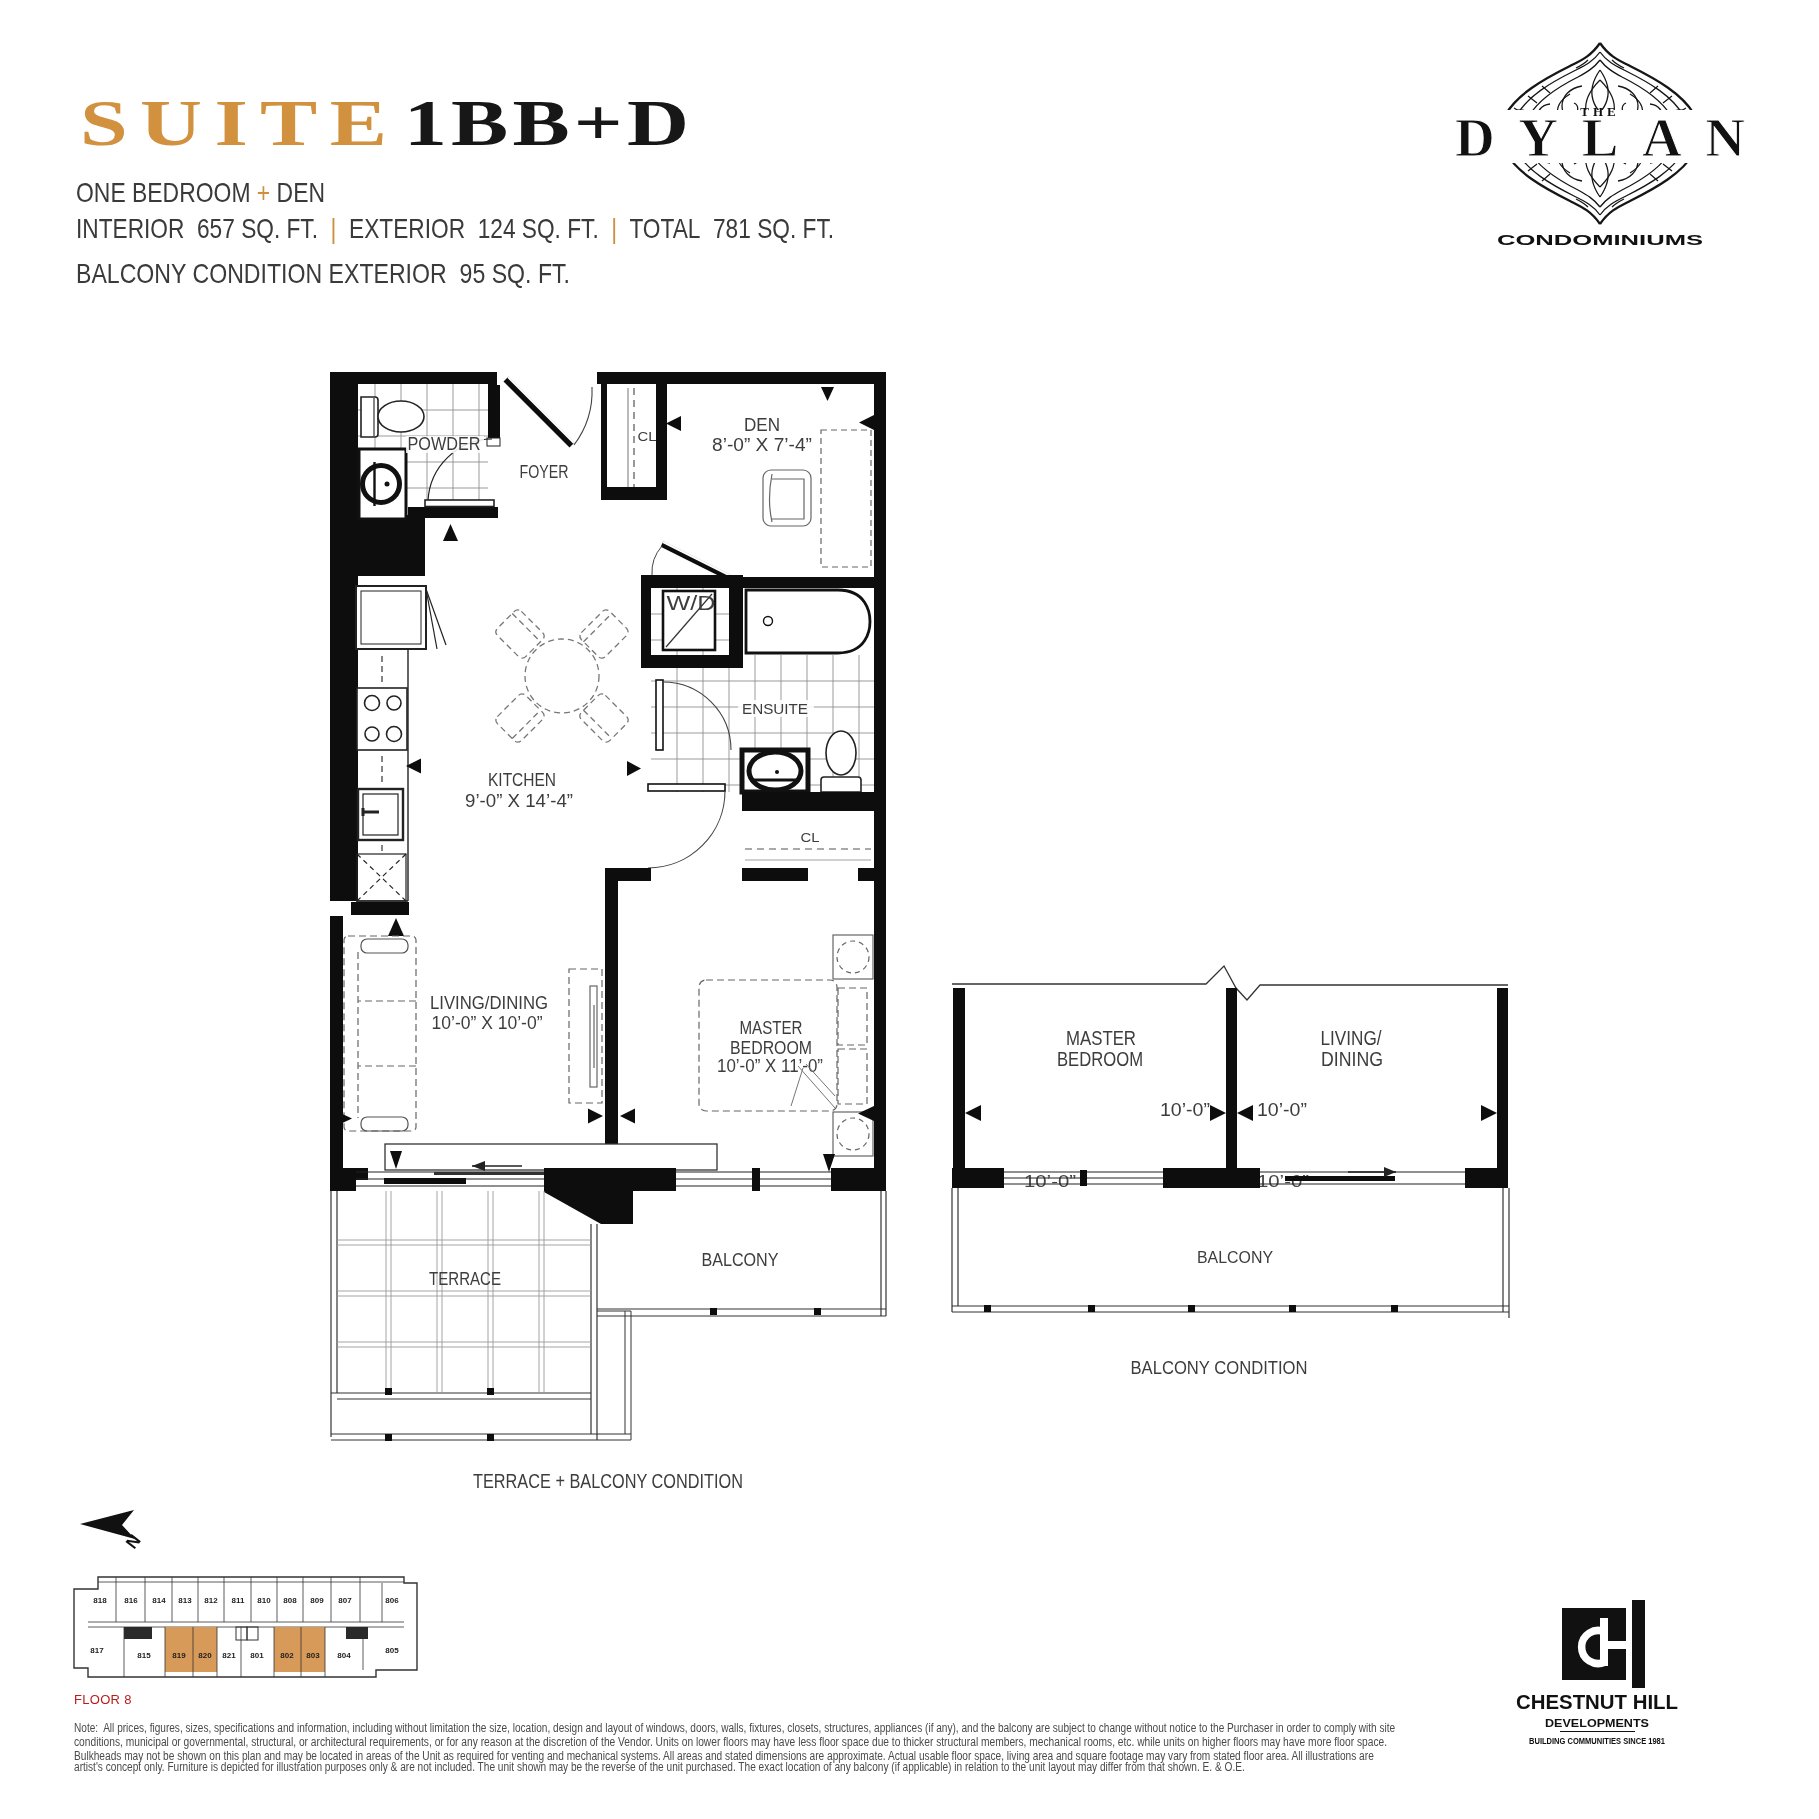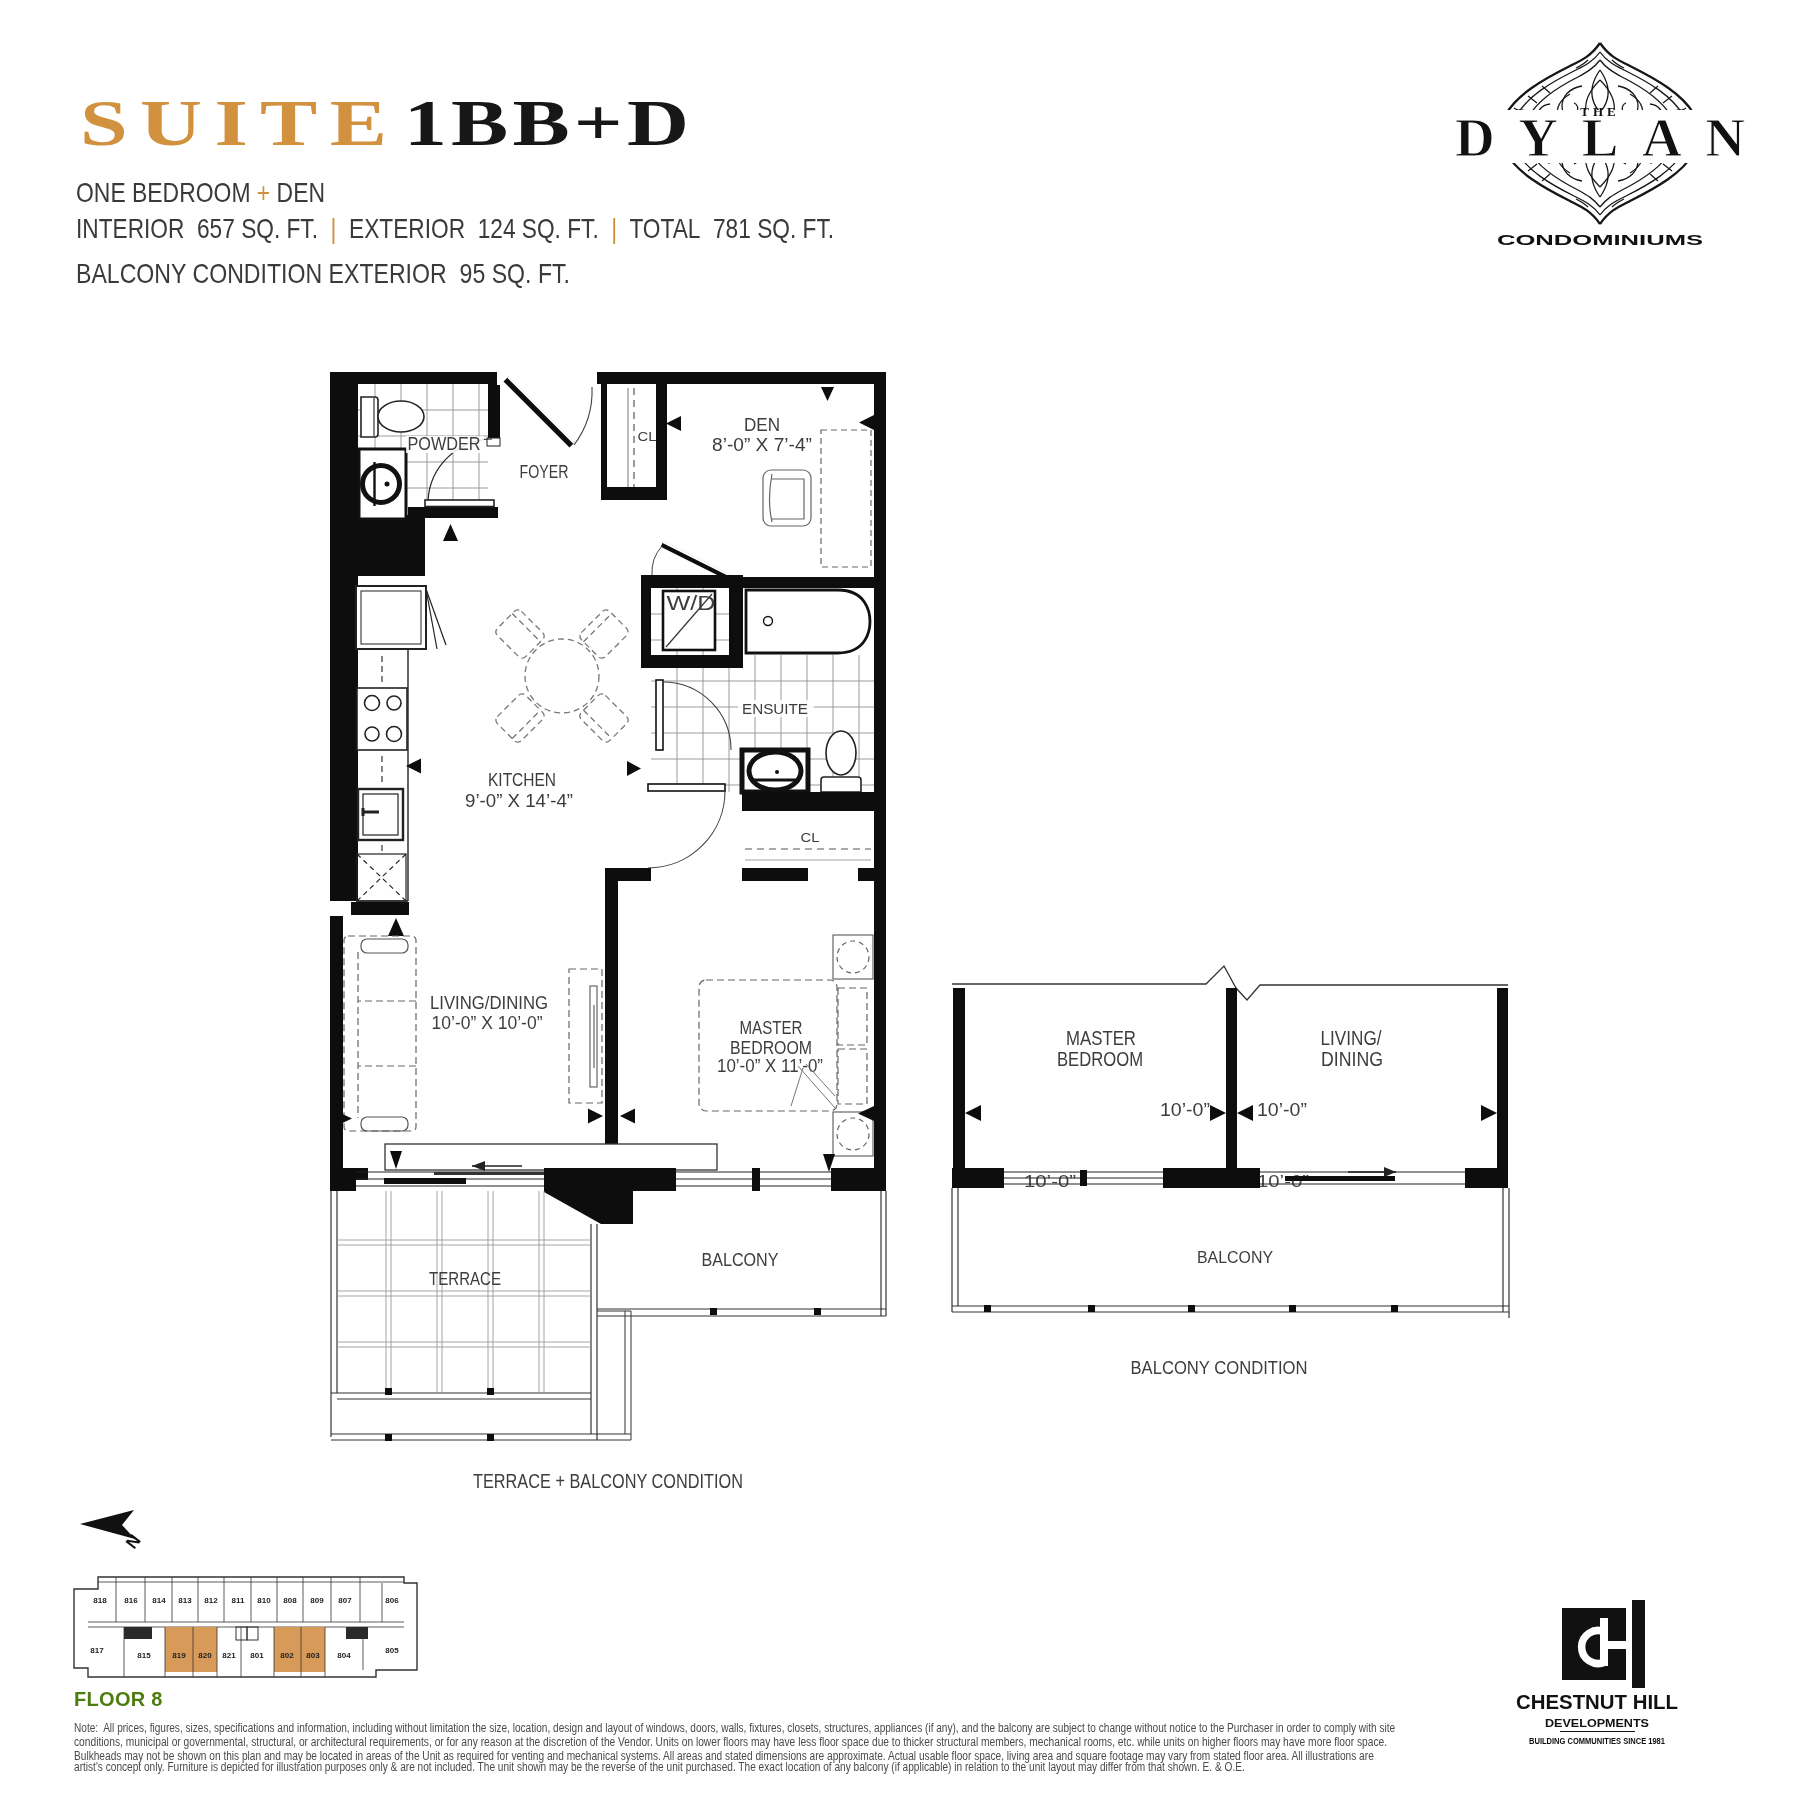--- a/index.html
+++ b/index.html
@@ -612,21 +612,21 @@
         <text x="229" y="1658">821</text>
         <text x="257" y="1658">801</text>
     <text x="287" y="1658">802</text>
         <text x="313" y="1658">803</text>
         <text x="344" y="1658">804</text>
     <text x="392" y="1653">805</text>
   </g>
 
   </svg>
 
-  <div class="abs" style="left:74px;top:1692px;font-size:20px;line-height:15.5px;color:#4d7c0f;letter-spacing:0.3px;font-weight:bold;">FLOOR 8</div>
+  <div class="abs" style="left:74px;top:1692px;font-size:13px;line-height:15.5px;color:#b91c1c;letter-spacing:0.3px;">FLOOR 8</div>
 
   <div class="dl abs" style="top:1722px;transform:scaleX(0.840);">Note:&nbsp; All prices, figures, sizes, specifications and information, including without limitation the size, location, design and layout of windows, doors, walls, fixtures, closets, structures, appliances (if any), and the balcony are subject to change without notice to the Purchaser in order to comply with site</div>
   <div class="dl abs" style="top:1736.3px;transform:scaleX(0.8515);">conditions, municipal or governmental, structural, or architectural requirements, or for any reason at the discretion of the Vendor. Units on lower floors may have less floor space due to thicker structural members, mechanical rooms, etc. while units on higher floors may have more floor space.</div>
   <div class="dl abs" style="top:1750.1px;transform:scaleX(0.845);">Bulkheads may not be shown on this plan and may be located in areas of the Unit as required for venting and mechanical systems. All areas and stated dimensions are approximate. Actual usable floor space, living area and square footage may vary from stated floor area. All illustrations are</div>
   <div class="dl abs" style="top:1761.3px;transform:scaleX(0.843);">artist's concept only. Furniture is depicted for illustration purposes only &amp; are not included. The unit shown may be the reverse of the unit purchased. The exact location of any balcony (if applicable) in relation to the unit layout may differ from that shown. E. &amp; O.E.</div>
 
   <svg class="abs" style="left:1490px;top:1590px;" width="240" height="170" viewBox="0 0 240 170">
     <g>
       <rect x="72" y="18" width="64" height="72" fill="#111"></rect>
       <path d="M115,42 A16.5,16.5 0 1 0 115,72" stroke="#fff" stroke-width="7.5" fill="none"></path>

